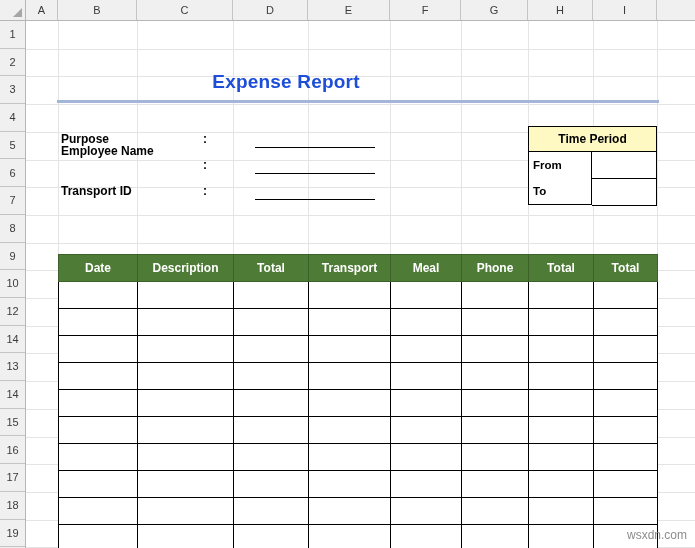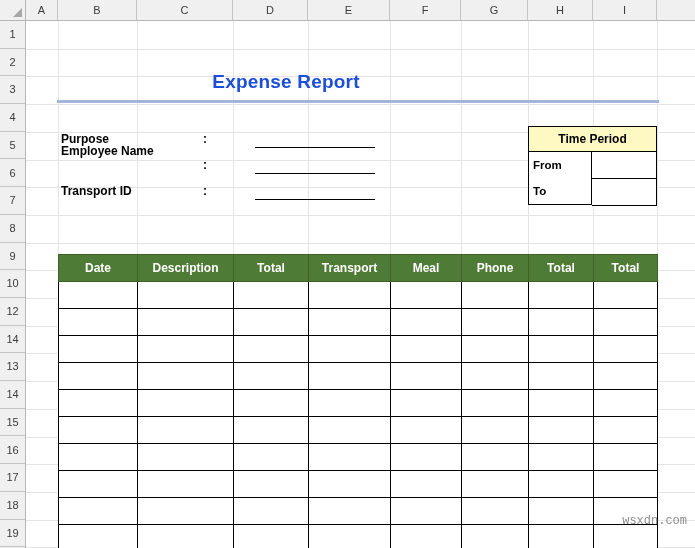--- a/index.html
+++ b/index.html
@@ -218,24 +218,24 @@
     height: 27px;
     background: #ffffff;
     border: 1px solid #000000;
     box-sizing: border-box;
     padding: 0;
   }
 
   
   .watermark {
     position: absolute;
-    right: 8px; bottom: 20px;
+    right: 8px; bottom: 6px;
     font-size: 12px;
     color: #8c8c8c;
-    font-family: Liberation Mono, monospace;
+    font-family: Liberation Sans, sans-serif;
   }
 </style>
 </head>
 <body>
 
 <div id="sheet">
 
   <div class="grid-area">
     <div id="gridlines">
         <div class="gridline-v" style="left: 32px;"></div>

